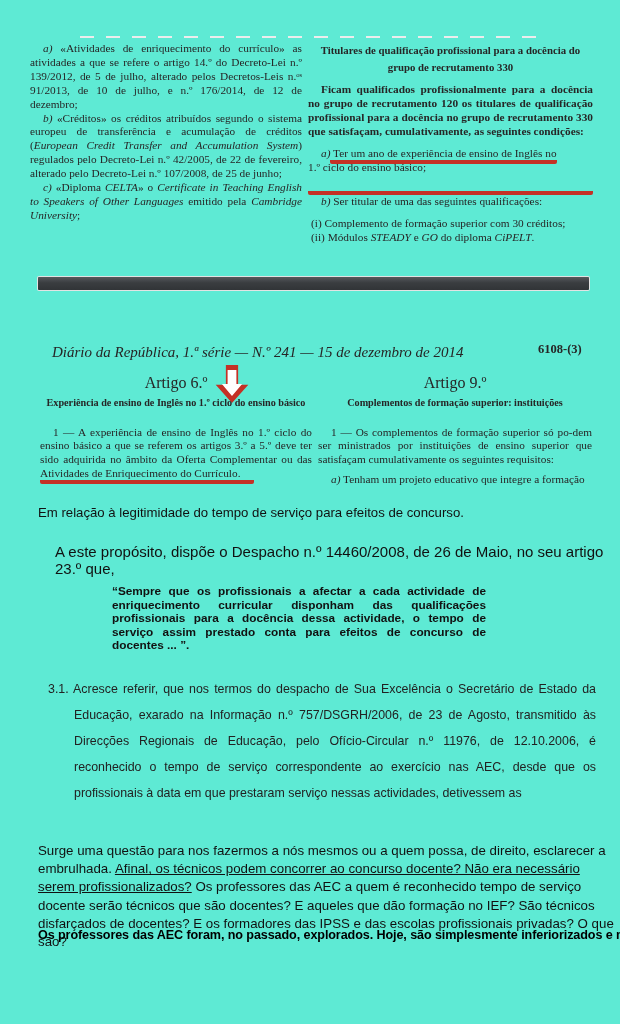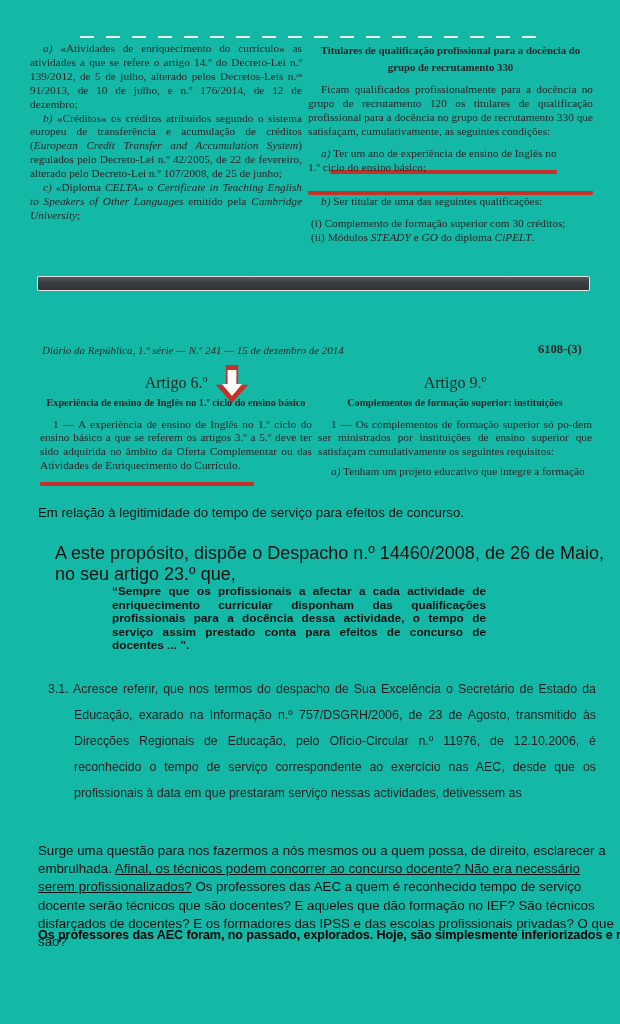--- a/index.html
+++ b/index.html
@@ -5,21 +5,21 @@
   :root{
     --red:#c43126;
     --scan-ink:#262626;
     --body-ink:#1c1c1c;
   }
   *{margin:0;padding:0;box-sizing:border-box;}
   html,body{background:#fff;}
   #page{
     position:relative;
     width:620px;height:1024px;
-    background:#14b8a6;
+    background:#5eead4;
     overflow:hidden;
     font-family:"Liberation Sans",sans-serif;
     color:var(--body-ink);
   }
   
   .scan{
     font-family:"Liberation Serif","DejaVu Serif",serif;
     color:var(--scan-ink);
   }
   .scan p{
@@ -42,64 +42,64 @@
   }
   .article-sub{
     font-size:10.2px;
     font-weight:bold;
     text-align:center;
     line-height:12.5px;
   }
   .redline{
     border-bottom:4px solid var(--red);
     border-radius:2px;
-    padding-bottom:11px;
+    padding-bottom:1px;
   }
   .redline-block{
     display:block;
     width:100%;
     border-bottom:4px solid var(--red);
     border-radius:2px;
     padding-bottom:17px;
     text-indent:0;
   }
   
   .doc1-left{position:absolute;left:30px;top:42px;width:272px;}
   .doc1-right{position:absolute;left:308px;top:42px;width:285px;}
-  .doc1-right .intro{margin-top:7px;}
+  .doc1-right .intro{margin-top:7px;font-weight:bold;}
   .doc1-right .item-a{margin-top:8px;}
   .doc1-right .quali{margin-top:8px;padding-left:3px;}
   
   .scan-artifact{
     position:absolute;left:80px;top:36px;width:460px;height:2px;
     background:repeating-linear-gradient(90deg,#ececec 0 14px,transparent 14px 26px);
   }
   
   .divider-bar{
     position:absolute;left:38px;top:277px;width:551px;height:13px;
     background:linear-gradient(180deg,#55585c 0%,#3a3d40 45%,#313437 100%);
     box-shadow:0 0 0 1px #e3e3e3;
     border-radius:1px;
   }
   
   .doc2-header-left{
-    position:absolute;left:42px;top:344px;
+    position:absolute;left:52px;top:344px;
     font-family:"Liberation Serif","DejaVu Serif",serif;
-    font-style:italic;font-size:11px;color:var(--scan-ink);text-align:right;
+    font-style:italic;font-size:15px;color:var(--scan-ink);text-align:right;
   }
   .doc2-pagenum{
     position:absolute;left:538px;top:342px;
     font-family:"Liberation Serif","DejaVu Serif",serif;
     font-weight:bold;font-size:12.5px;color:var(--scan-ink);
   }
   .doc2-left{position:absolute;left:40px;top:376px;width:272px;}
   .doc2-right{position:absolute;left:318px;top:376px;width:274px;}
   .doc2-left .article-title{margin-bottom:7px;}
   .doc2-right .article-title{margin-bottom:7px;}
-  .article-sub{margin-bottom:8px;}
+  .article-sub{margin-bottom:16px;}
   .doc2-right .item-a{margin-top:6px;}
   .u-pad{padding-right:14px;}
   
   .red-arrow{
     position:absolute;left:215px;top:365px;width:34px;height:38px;
   }
   .red-arrow .outer{
     position:absolute;inset:0;
     background:var(--red);
     clip-path:polygon(32% 0,68% 0,68% 52%,98% 52%,50% 100%,2% 52%,32% 52%);
@@ -109,21 +109,21 @@
     background:#fff;
     clip-path:polygon(30% 0,70% 0,70% 54%,96% 54%,50% 100%,4% 54%,30% 54%);
   }
   
   .c-intro{
     position:absolute;left:38px;top:505px;width:560px;
     font-size:13.2px;color:#111;
   }
   .c-proposito{
     position:absolute;left:55px;top:543px;width:550px;
-    font-size:18px;color:#111;
+    font-size:15px;color:#111;
   }
   .c-quote{
     position:absolute;left:112px;top:585px;width:374px;
     font-size:11.8px;line-height:13.5px;
     font-weight:bold;
     text-align:justify;color:#111;
   }
   .c-item31{
     position:absolute;left:48px;top:676px;width:548px;
     font-size:12.4px;line-height:26px;

